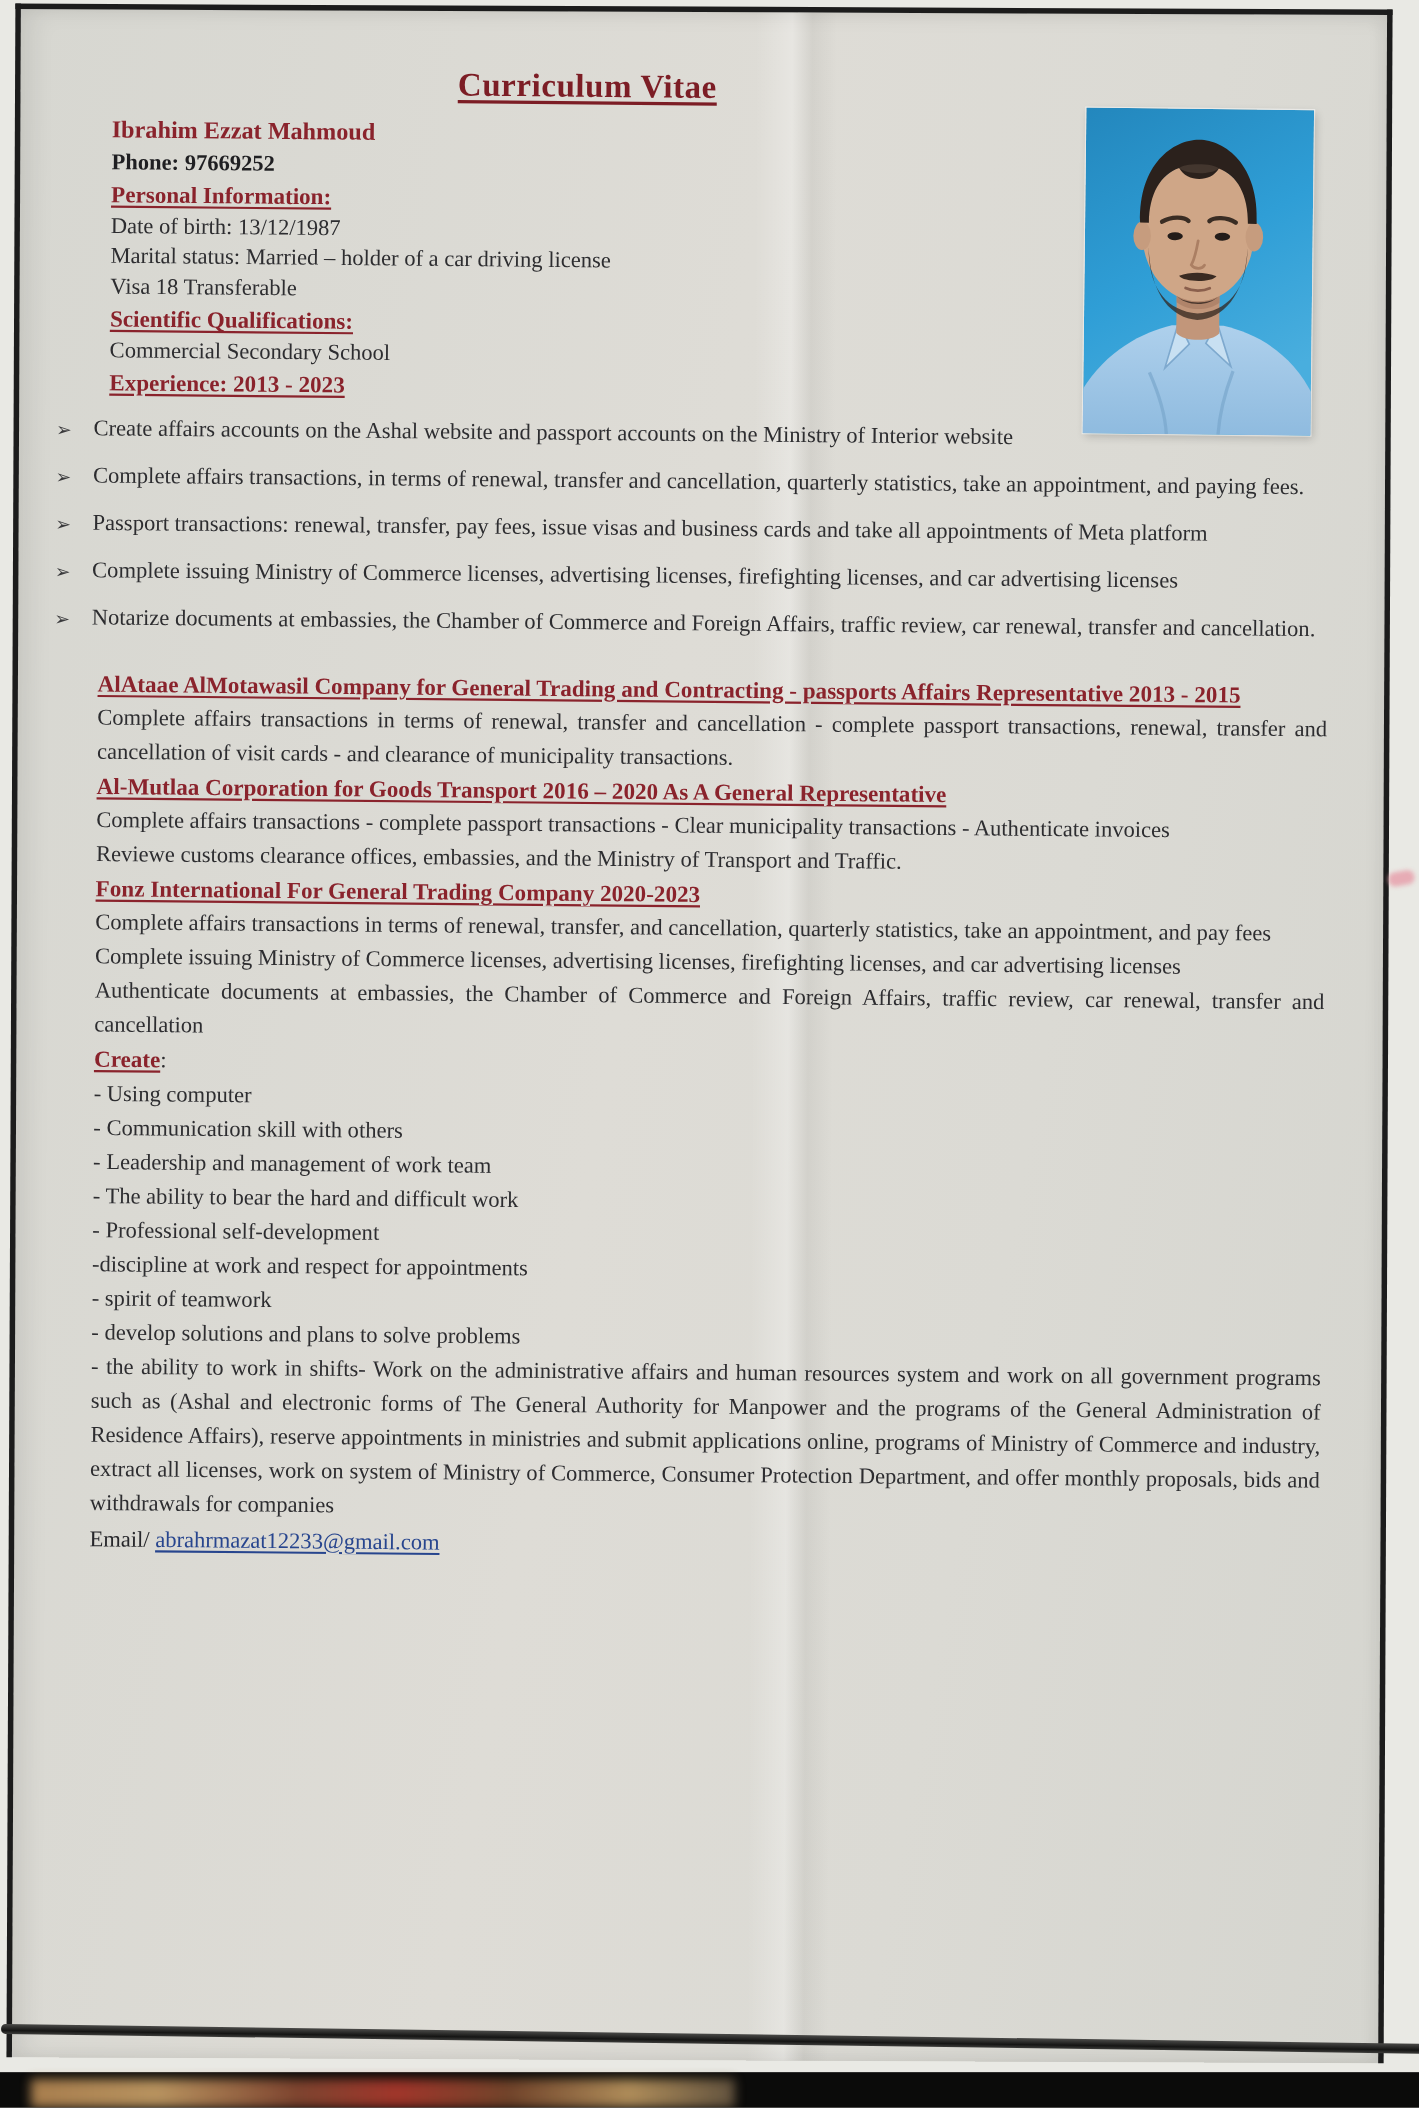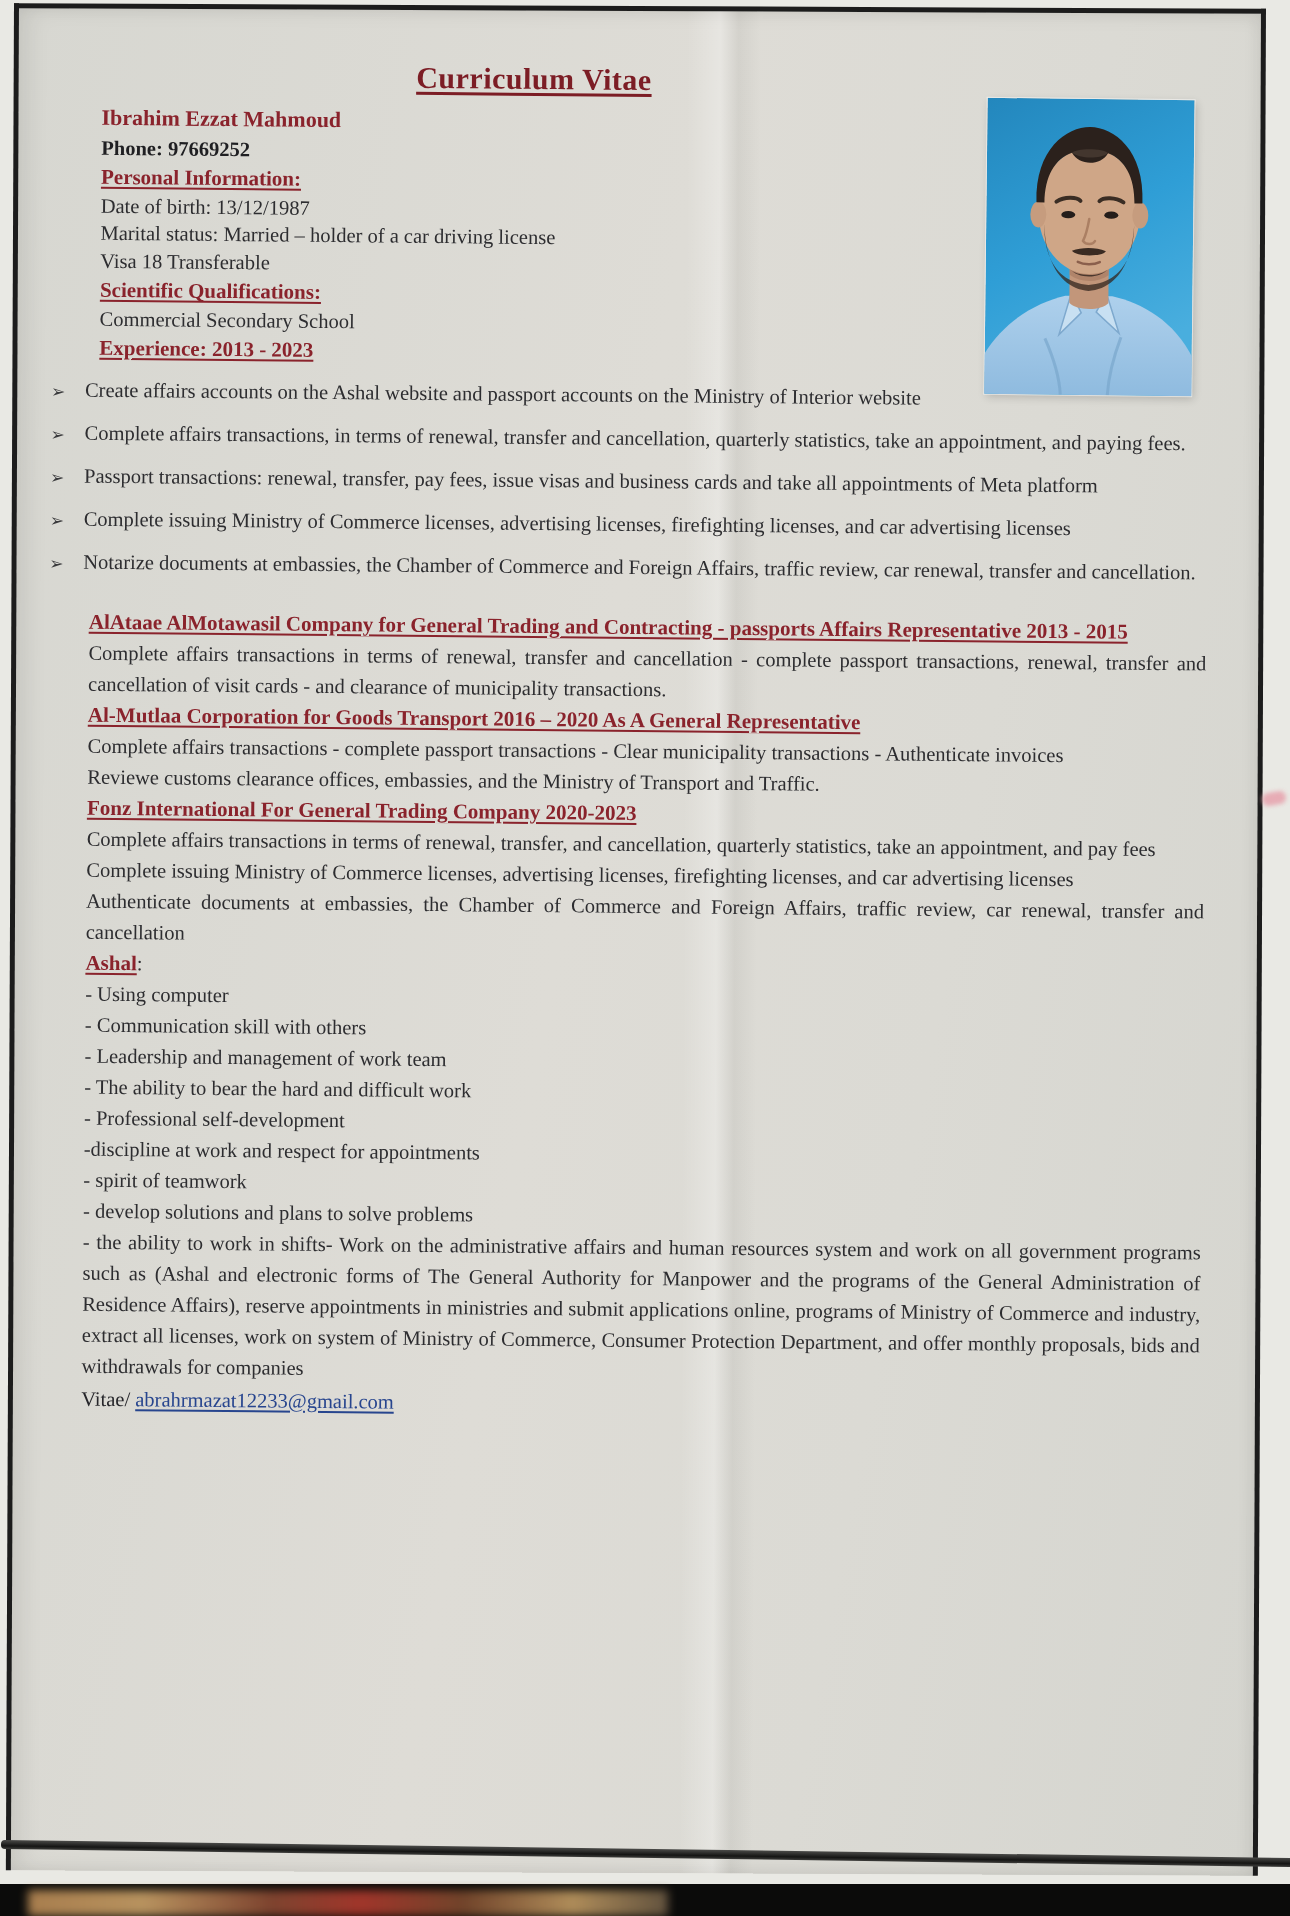--- a/index.html
+++ b/index.html
@@ -125,36 +125,36 @@
 
       <span class="h-red job-head">Al-Mutlaa Corporation for Goods Transport 2016 – 2020 As A General Representative</span>
       <div class="para">Complete affairs transactions - complete passport transactions - Clear municipality transactions - Authenticate invoices</div>
       <div class="para">Reviewe customs clearance offices, embassies, and the Ministry of Transport and Traffic.</div>
 
       <span class="h-red job-head">Fonz International For General Trading Company 2020-2023</span>
       <div class="para">Complete affairs transactions in terms of renewal, transfer, and cancellation, quarterly statistics, take an appointment, and pay fees</div>
       <div class="para">Complete issuing Ministry of Commerce licenses, advertising licenses, firefighting licenses, and car advertising licenses</div>
       <div class="para">Authenticate documents at embassies, the Chamber of Commerce and Foreign Affairs, traffic review, car renewal, transfer and cancellation</div>
 
-      <div><span class="h-red">Ashal</span><span>:</span></div>
+      <div><span class="h-red">Create</span><span>:</span></div>
 
       <div class="skills-list">
         <div>- Using computer</div>
         <div>- Communication skill with others</div>
         <div>- Leadership and management of work team</div>
         <div>- The ability to bear the hard and difficult work</div>
         <div>- Professional self-development</div>
         <div>-discipline at work and respect for appointments</div>
         <div>- spirit of teamwork</div>
         <div>- develop solutions and plans to solve problems</div>
         <div class="skill-long">- the ability to work in shifts- Work on the administrative affairs and human resources system and work on all government programs such as (Ashal and electronic forms of The General Authority for Manpower and the programs of the General Administration of Residence Affairs), reserve appointments in ministries and submit applications online, programs of Ministry of Commerce and industry, extract all licenses, work on system of Ministry of Commerce, Consumer Protection Department, and offer monthly proposals, bids and withdrawals for companies</div>
       </div>
 
       <div class="email-line">
-        <span class="email-label">Vitae/</span>
+        <span class="email-label">Email/</span>
         <span class="email-link">abrahrmazat12233@gmail.com</span>
       </div>
     </div>
   </div>
 
   <div class="photo">
     <svg width="207" height="296" viewBox="0 0 207 296" xmlns="http://www.w3.org/2000/svg">
       <defs>
         <linearGradient id="bgblue" x1="0" y1="0" x2="0.4" y2="1">
           <stop offset="0" stop-color="#2387bd"></stop>

